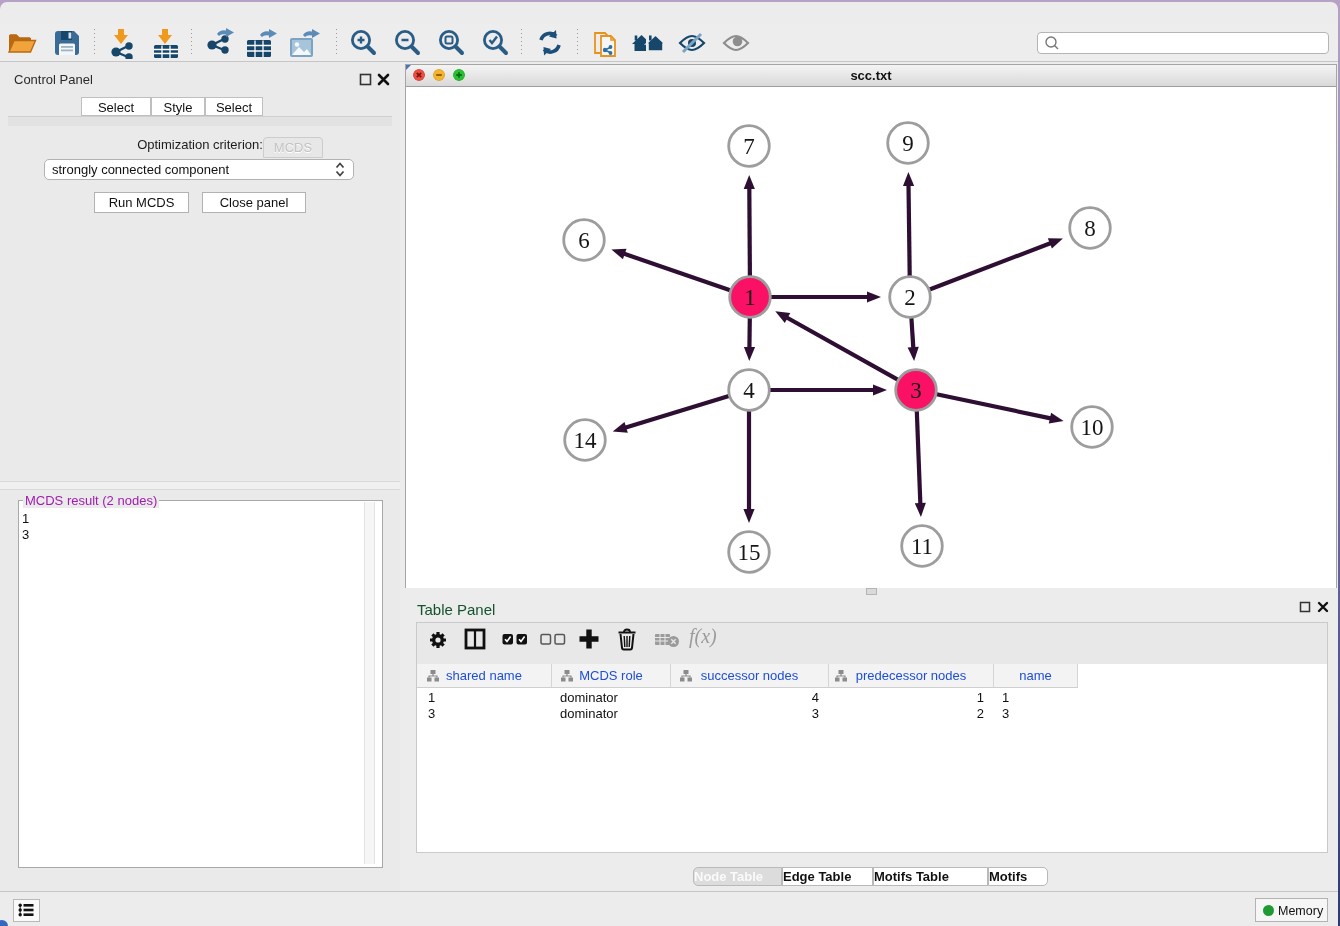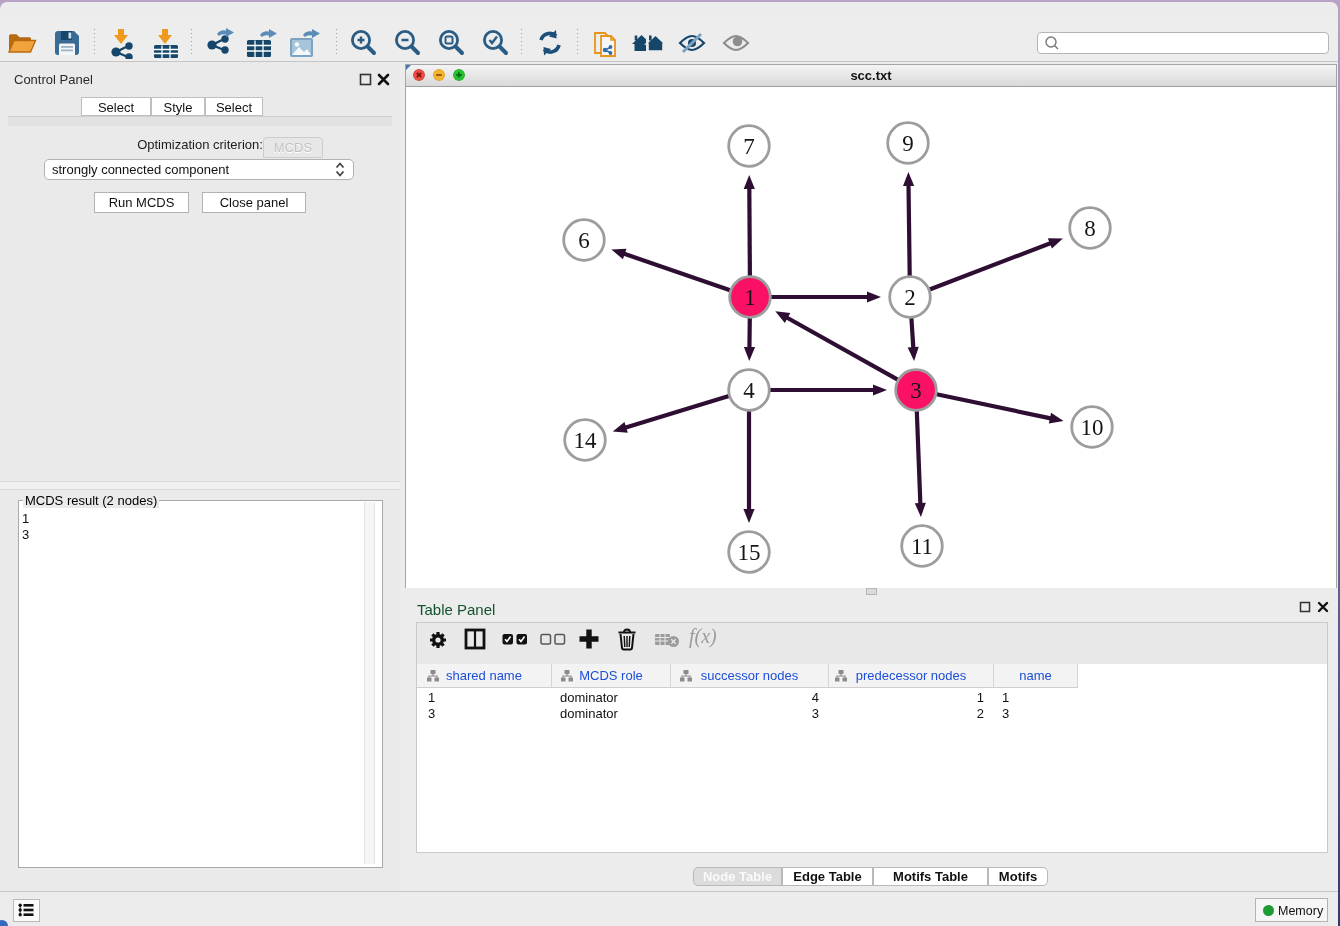--- a/index.html
+++ b/index.html
@@ -37,21 +37,21 @@
   #dropdown{position:absolute;left:44px;top:97px;width:310px;height:21px;background:#fff;
     border:1px solid #b2b2b2;border-radius:5px;box-sizing:border-box;
     font-size:13px;color:#111;line-height:19px;padding-left:7px;}
   .btn{position:absolute;top:130px;height:21px;background:#fff;border:1px solid #b2b2b2;
     border-radius:0;box-sizing:border-box;font-size:13px;color:#111;
     text-align:center;line-height:19px;}
   
   #mcds-box{position:absolute;left:18px;top:438px;width:363px;height:366px;
     border:1px solid #a9a9a9;background:#fff;}
   #mcds-label{position:absolute;left:23px;top:431px;background:#eaeaea;
-    font-size:13px;color:#000000;padding:0 2px;}
+    font-size:13px;color:#a21caf;padding:0 2px;}
   #mcds-text{position:absolute;left:22px;top:449px;font-size:13px;color:#111;line-height:16px;}
   #mcds-scroll{position:absolute;left:364px;top:440px;width:9px;height:362px;
     background:#f6f6f6;border-left:1px solid #e3e3e3;border-right:1px solid #e3e3e3;}
   
   #netwin{position:absolute;left:405px;top:62px;width:932px;height:662px;
     background:#fff;border:1px solid #a5a5a5;box-sizing:border-box;}
   #nw-title{position:absolute;left:0;top:0;width:930px;height:21px;
     background:linear-gradient(#f4f4f4,#d9d9d9);border-bottom:1px solid #9e9e9e;}
   #nw-title-text{position:absolute;left:0;top:3px;width:930px;text-align:center;
     font-size:13px;font-weight:bold;color:#111;}
@@ -64,21 +64,21 @@
   #tp-inner{position:absolute;left:11px;top:34px;width:910px;height:229px;
     background:#fff;border:1px solid #c9c9c9;}
   #tp-toolbar{position:absolute;left:0;top:0;width:910px;height:41px;background:#e8e8e8;}
   .th-cell{position:absolute;top:41px;height:24px;background:#f3f3f3;
     border-right:1px solid #d5d5d5;border-bottom:1px solid #cfcfcf;box-sizing:border-box;
     font-size:13px;color:#1d4ed8;text-align:center;line-height:23px;}
   .td{position:absolute;font-size:13px;color:#111;}
   .panebtns{position:absolute;top:10px;width:40px;height:14px;}
   
   .btab{position:absolute;top:279px;height:19px;background:#fff;border:1px solid #b9b9b9;
-    box-sizing:border-box;font-size:13px;font-weight:bold;color:#111;text-align:center;line-height:17px;}
+    box-sizing:border-box;font-size:13px;font-weight:bold;color:#111;line-height:17px;}
   
   #statusbar{position:absolute;left:0;top:889px;width:1338px;height:35px;
     background:#ececec;border-top:1px solid #c6c6c6;padding-left:39px;}
   #listbtn{position:absolute;left:13px;top:7px;width:25px;height:21px;background:#fafafa;
     border:1px solid #b9b9b9;}
   #membtn{position:absolute;left:1255px;top:6px;width:73px;height:24px;background:#f6f6f6;
     border:1px solid #b3b3b3;box-sizing:border-box;font-size:13px;color:#111;}
 </style>
 </head>
 <body>

